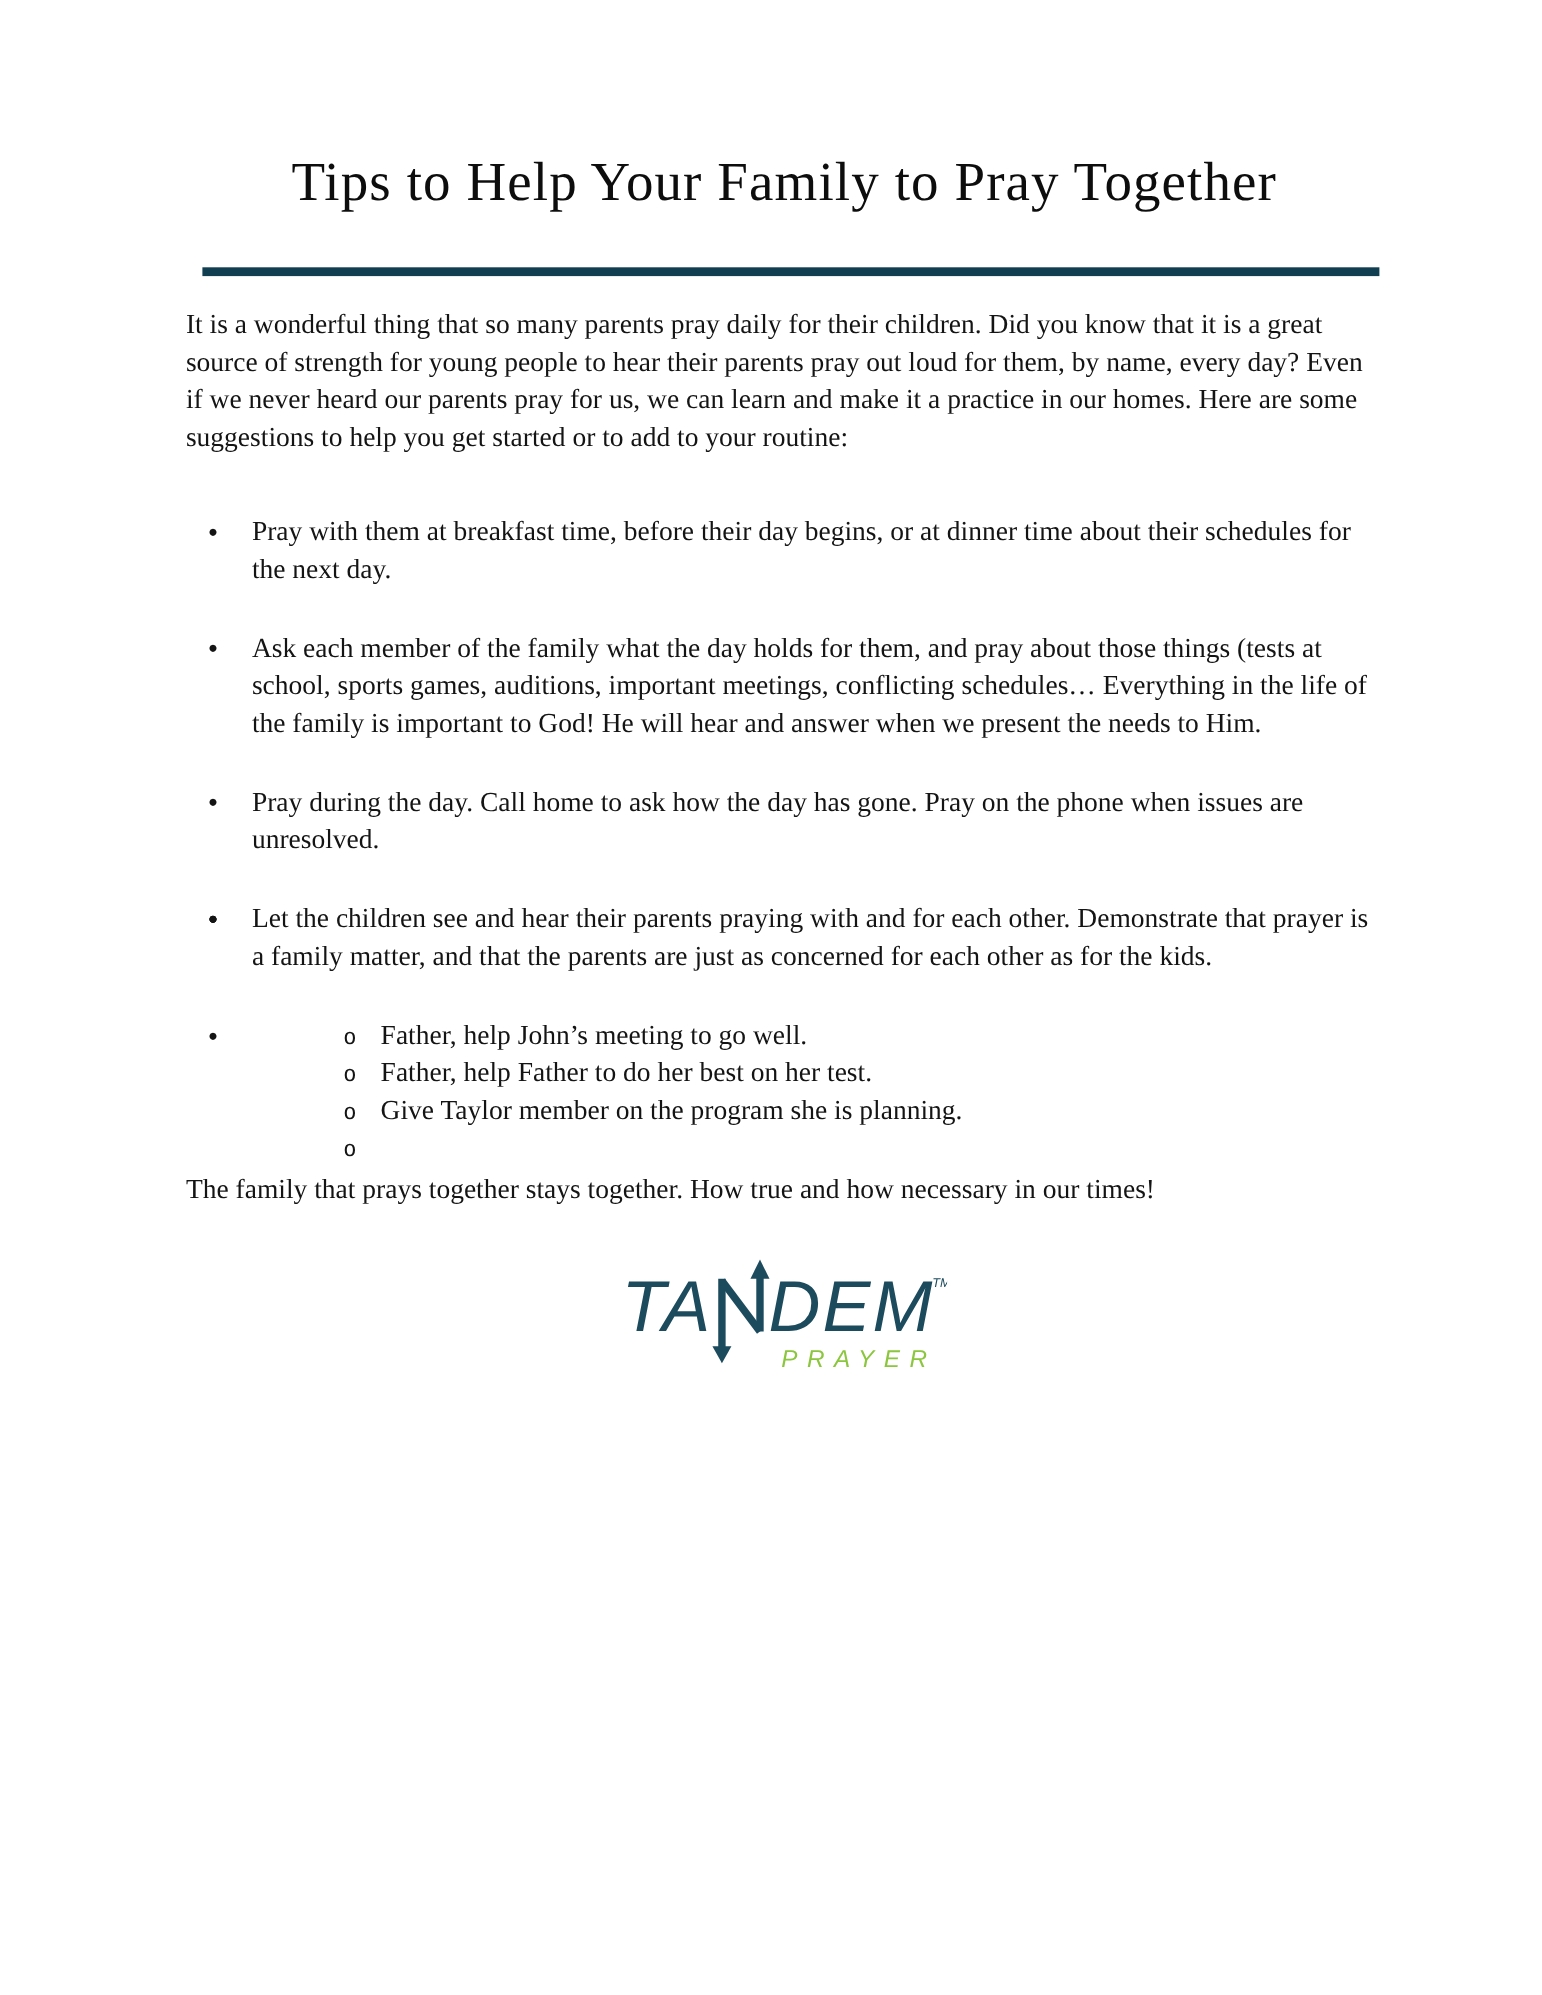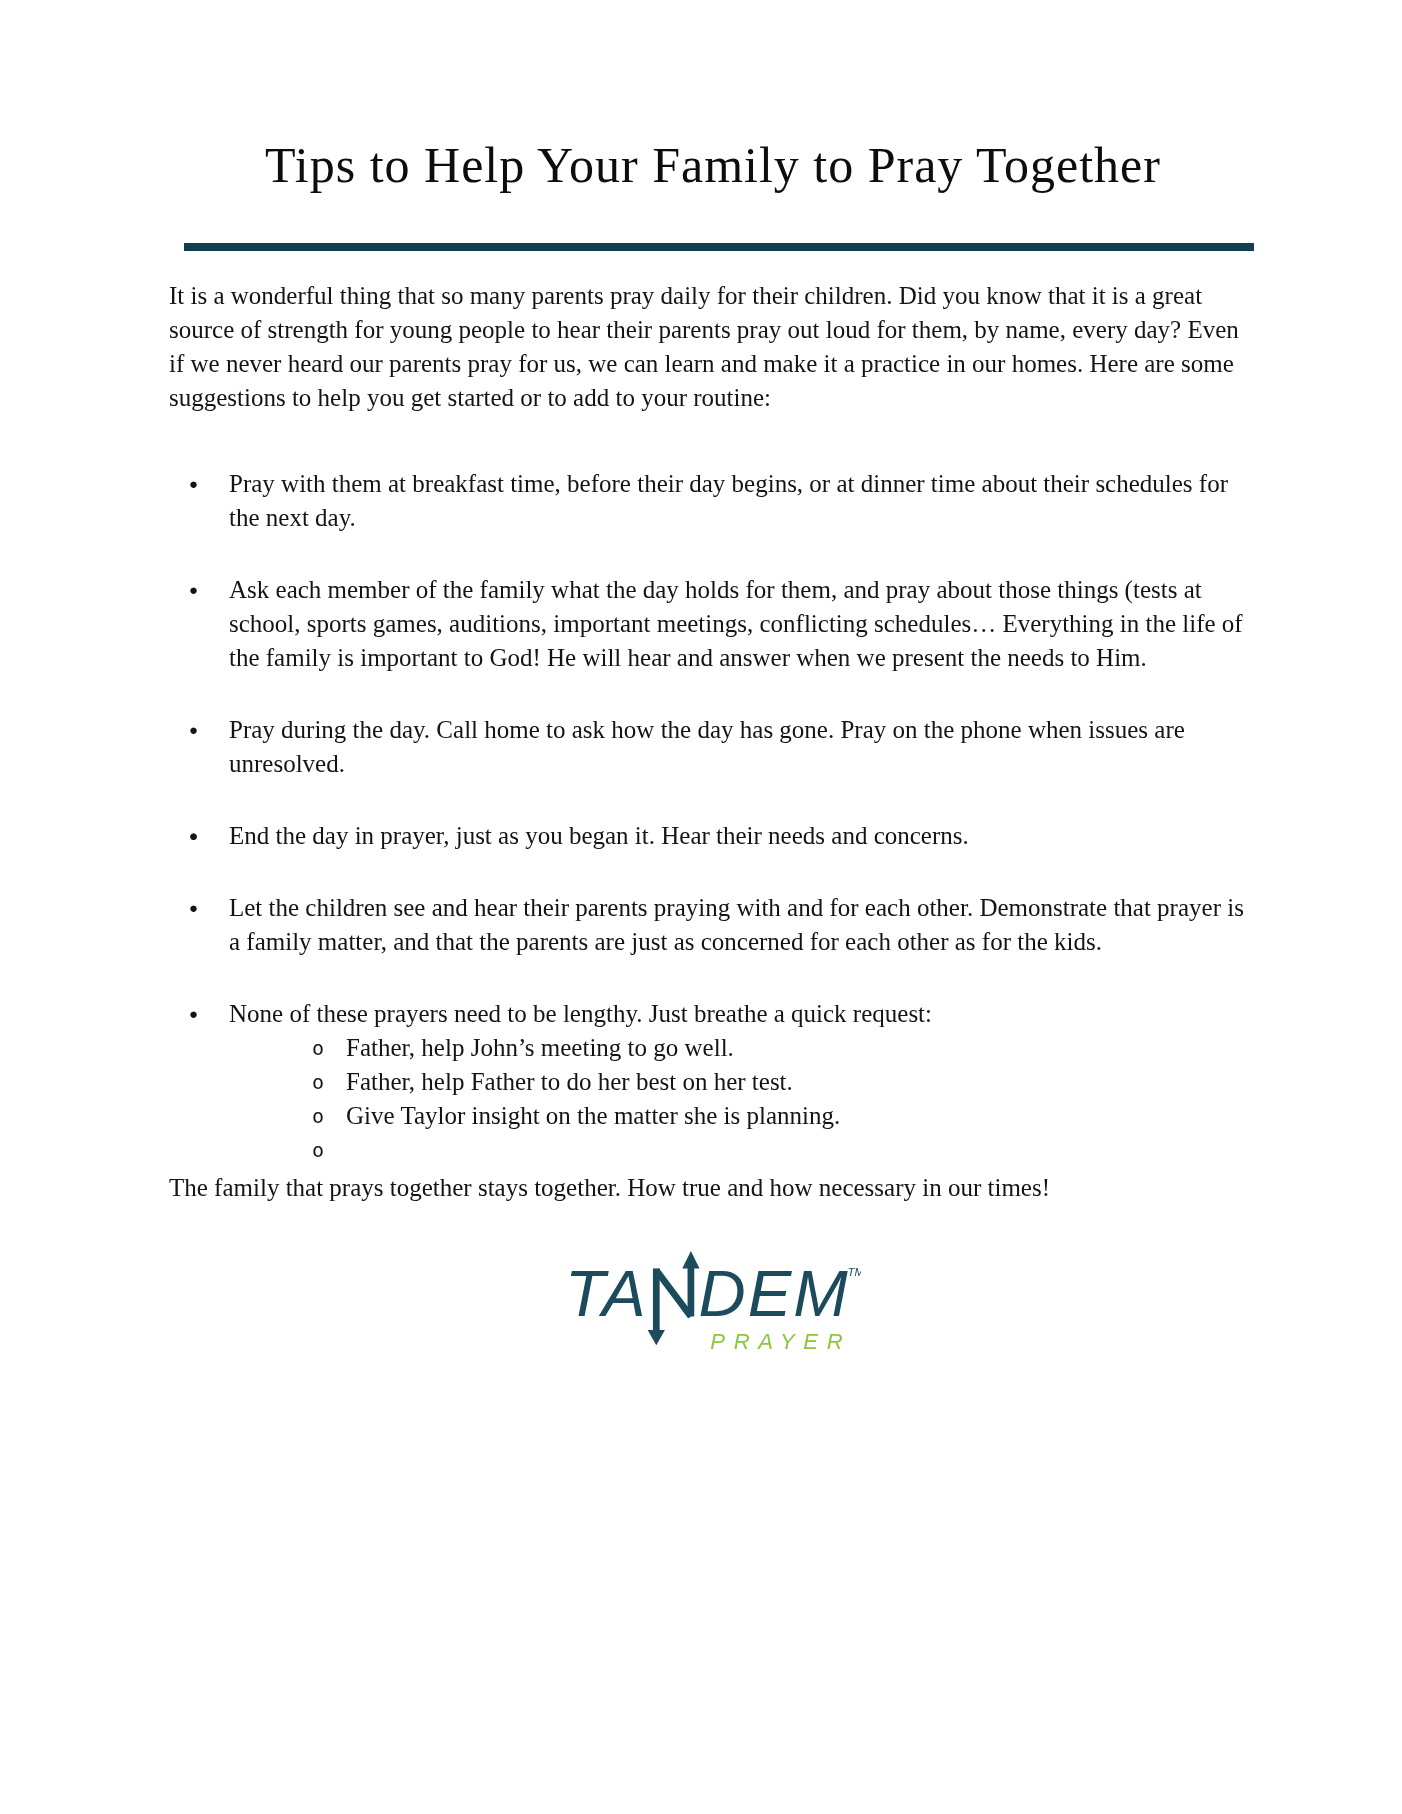--- a/index.html
+++ b/index.html
@@ -70,41 +70,39 @@
     </li>
     <li>
       <span class="marker">●</span>
       <span>Pray during the day. Call home to ask how the day has gone. Pray on the phone when issues are unresolved.</span>
     </li>
     <li>
       <span class="marker">●</span>
     </li>
     <li>
       <span class="marker">●</span>
-      <span>End the day in prayer, just as you began it. Hear their needs and concerns.</span>
     </li>
     <li>
       <span class="marker">●</span>
       <span>Let the children see and hear their parents praying with and for each other. Demonstrate that prayer is a family matter, and that the parents are just as concerned for each other as for the kids.</span>
     </li>
     <li>
       <span class="marker">●</span>
-      <span>None of these prayers need to be lengthy. Just breathe a quick request:</span>
       <ul class="sub">
         <li>
           <span class="sub-marker">o</span>
           <span>Father, help John’s meeting to go well.</span>
         </li>
         <li>
           <span class="sub-marker">o</span>
           <span>Father, help Father to do her best on her test.</span>
         </li>
         <li>
           <span class="sub-marker">o</span>
-          <span>Give Taylor insight on the matter she is planning.</span>
+          <span>Give Taylor member on the program she is planning.</span>
         </li>
         <li>
           <span class="sub-marker">o</span>
         </li>
       </ul>
     </li>
   </ul>
 
   <p class="closing">The family that prays together stays together. How true and how necessary in our times!</p>
 

